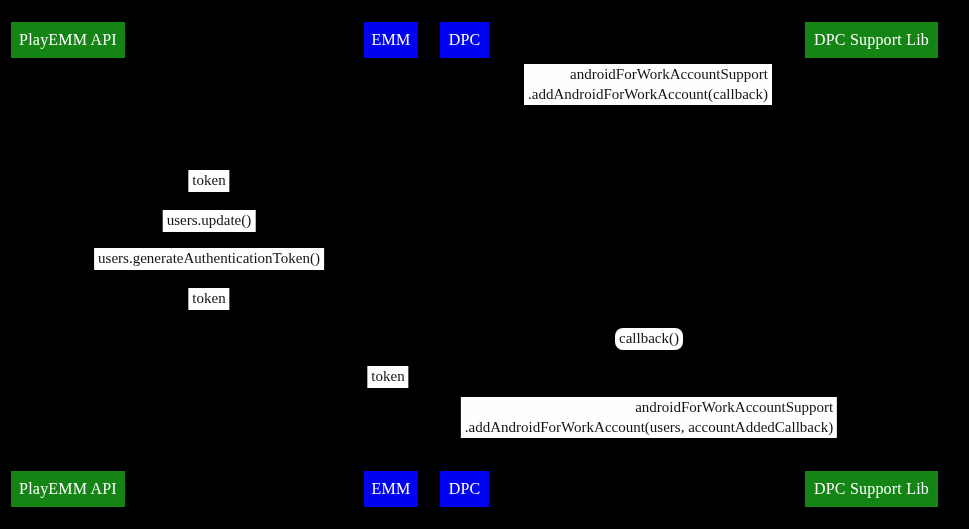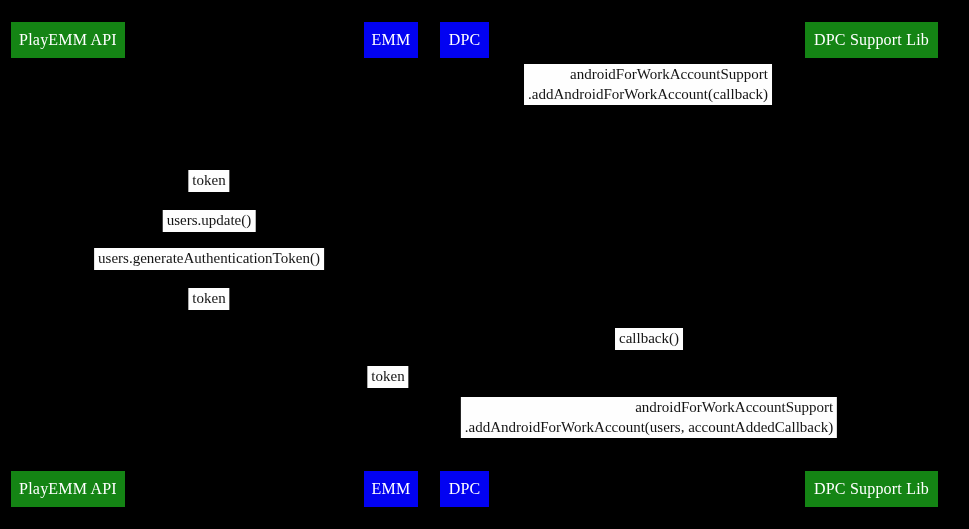--- a/index.html
+++ b/index.html
@@ -61,21 +61,21 @@
   </div>
 
   <div class="msg" style="left:209px; top:210px;">
     <div class="line">users.update()</div>
   </div>
 
   <div class="msg" style="left:209px; top:288px;">
     <div class="line">token</div>
   </div>
 
-  <div class="msg" style="left:649px; top:328px;">
+  <div class="msg" style="left:649px; top:328px;border-radius:8px;">
     <div class="line">callback()</div>
   </div>
 
   <div class="msg" style="left:388px; top:366px;">
     <div class="line">token</div>
   </div>
 
   <div class="msg" style="left:649px; top:397px;">
     <div class="line">androidForWorkAccountSupport</div>
     <div class="line">.addAndroidForWorkAccount(users, accountAddedCallback)</div>

